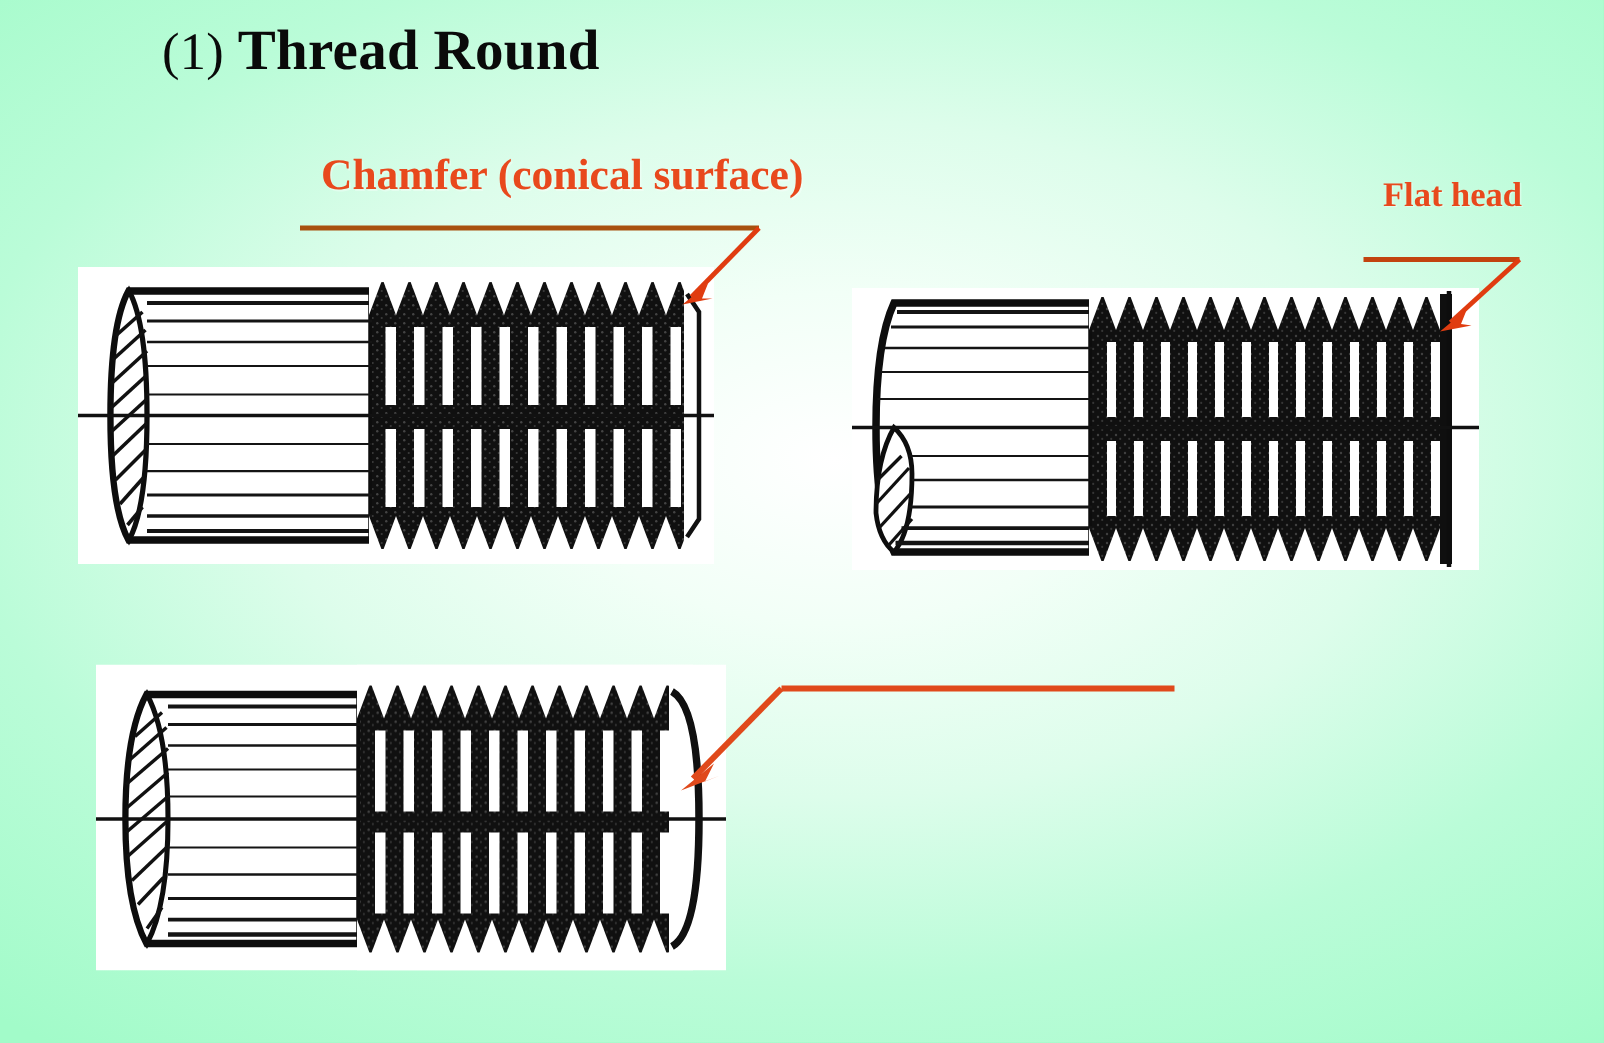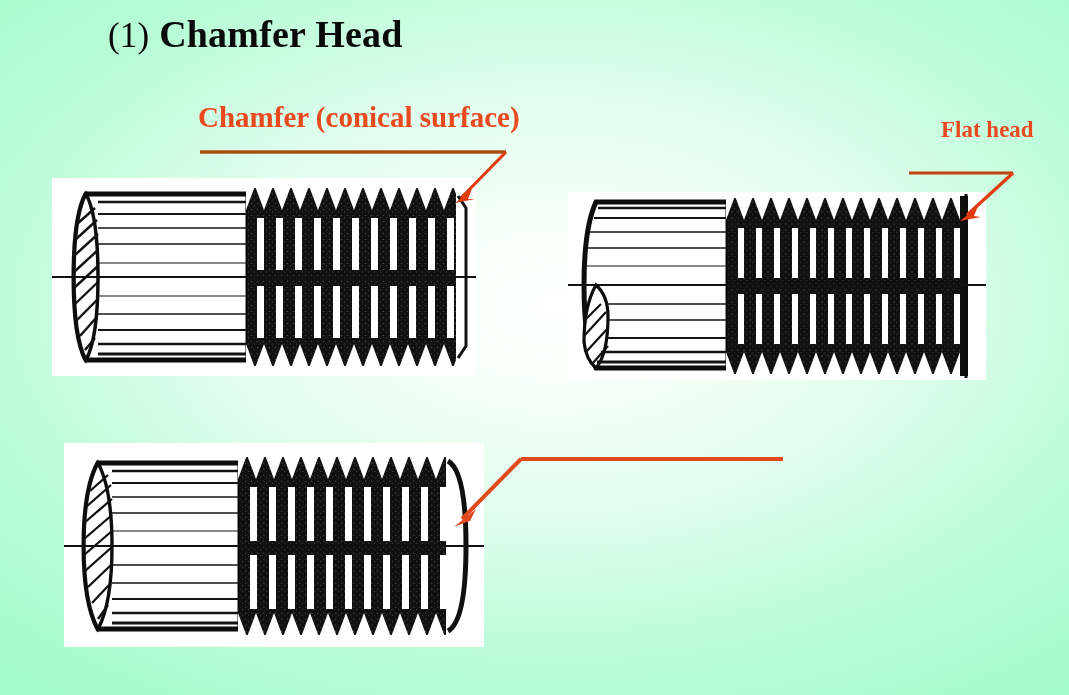--- a/index.html
+++ b/index.html
@@ -14,36 +14,36 @@
     background:
       radial-gradient(ellipse 78% 72% at 52% 44%, #ffffff 0%, #f2fff7 22%, #ddfdeb 45%, #bafcd8 70%, #a2fbc9 100%),
       linear-gradient(160deg,#a6fccb 0%,#9ffbc6 100%);
   }
   .lbl{position:absolute;white-space:nowrap;font-weight:bold;}
   #title{
     left:108px;top:12px;font-size:38px;color:#0a0a0a;
     letter-spacing:.2px;
   }
   #title .num{font-weight:normal;font-size:35px;}
-  .redlbl{color:#e8491d;text-shadow:1px 1px 0 rgba(255,255,255,.35);}
+  .redlbl{color:#e8491d;text-shadow:1px 1px 0 rgba(255,255,255,.35);margin-left:16px;}
   #chamfer-label{left:198px;top:101px;font-size:29px;}
-  #flat-label{left:941px;top:117px;font-size:23px;}
+  #flat-label{left:906px;top:117px;font-size:23px;}
   #round-label{left:594px;top:401px;font-size:23px;}
   .svgwrap{position:absolute;}
   svg{display:block;}
   #leaders{position:absolute;left:0;top:0;width:1069px;height:695px;pointer-events:none;}
 </style>
 </head>
 <body>
 
 <div id="slide">
 
   <div id="title" class="lbl">
     <span class="num">(1)</span>
-    <span>Chamfer Head</span>
+    <span>Thread Round</span>
   </div>
 
   <div id="chamfer-label" class="lbl redlbl">Chamfer (conical surface)</div>
   <div id="flat-label" class="lbl redlbl">Flat head</div>
 
   <div class="svgwrap" style="left:52px;top:178px;">
     <svg width="424" height="198" viewBox="0 0 424 198">
       <defs>
         <pattern id="grain1" width="6" height="6" patternUnits="userSpaceOnUse">
           <rect width="6" height="6" fill="#101010"></rect>

